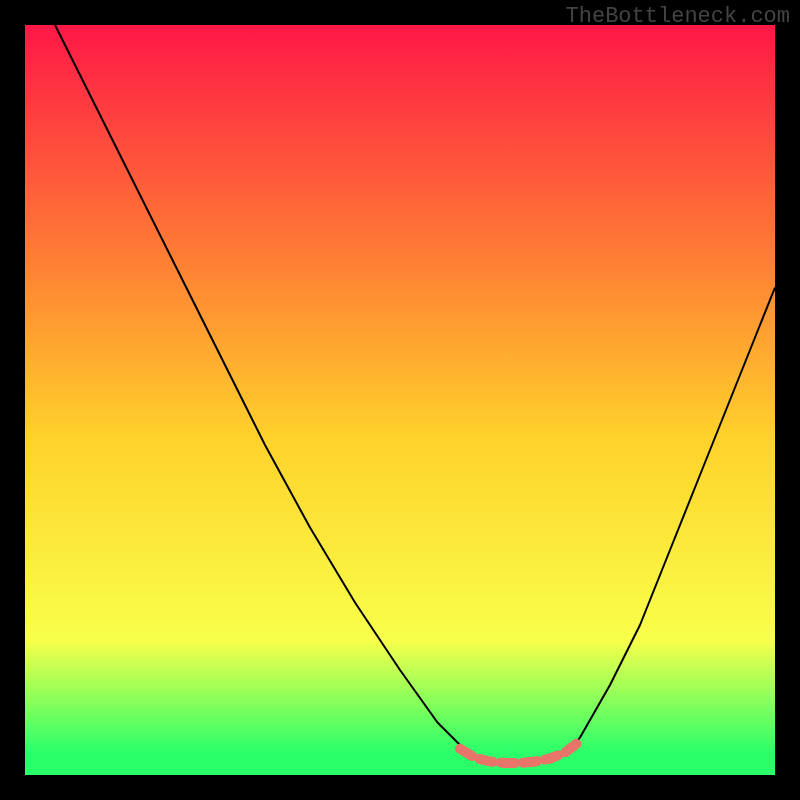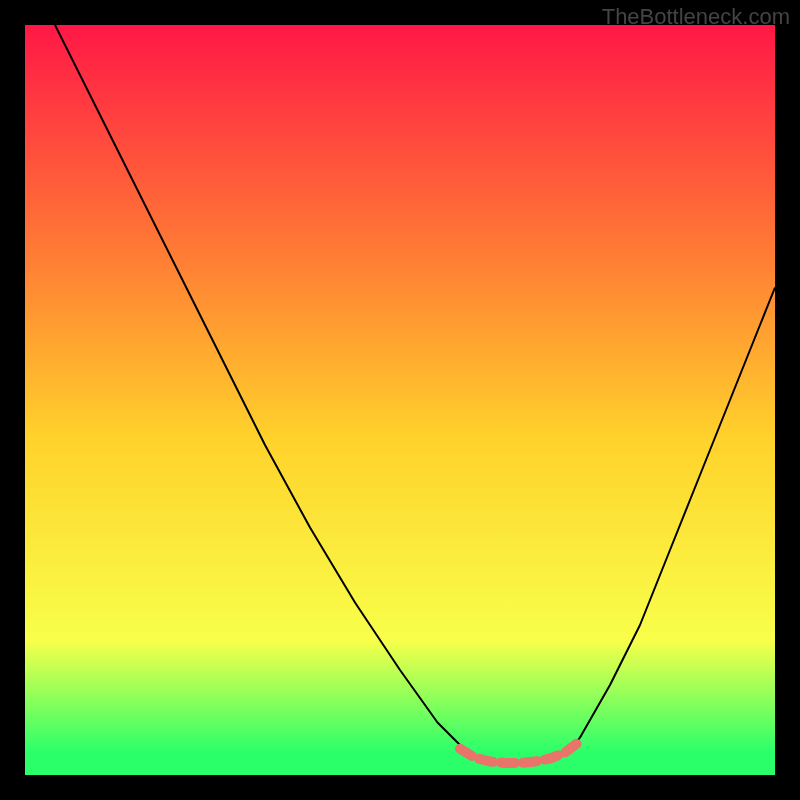--- a/index.html
+++ b/index.html
@@ -16,21 +16,21 @@
     top: 0;
     left: 0;
     width: 800px;
     height: 800px;
   }
   .watermark {
     position: absolute;
     top: 4px;
     right: 10px;
     color: #444;
-    font-family: Liberation Sans, sans-serif;
+    font-family: Liberation Mono, monospace;
     font-size: 22px;
     font-weight: 500;
     z-index: 10;
   }
 </style>
 </head>
 <body>
 
 <div class="chart-container">
   <svg width="800" height="800">

